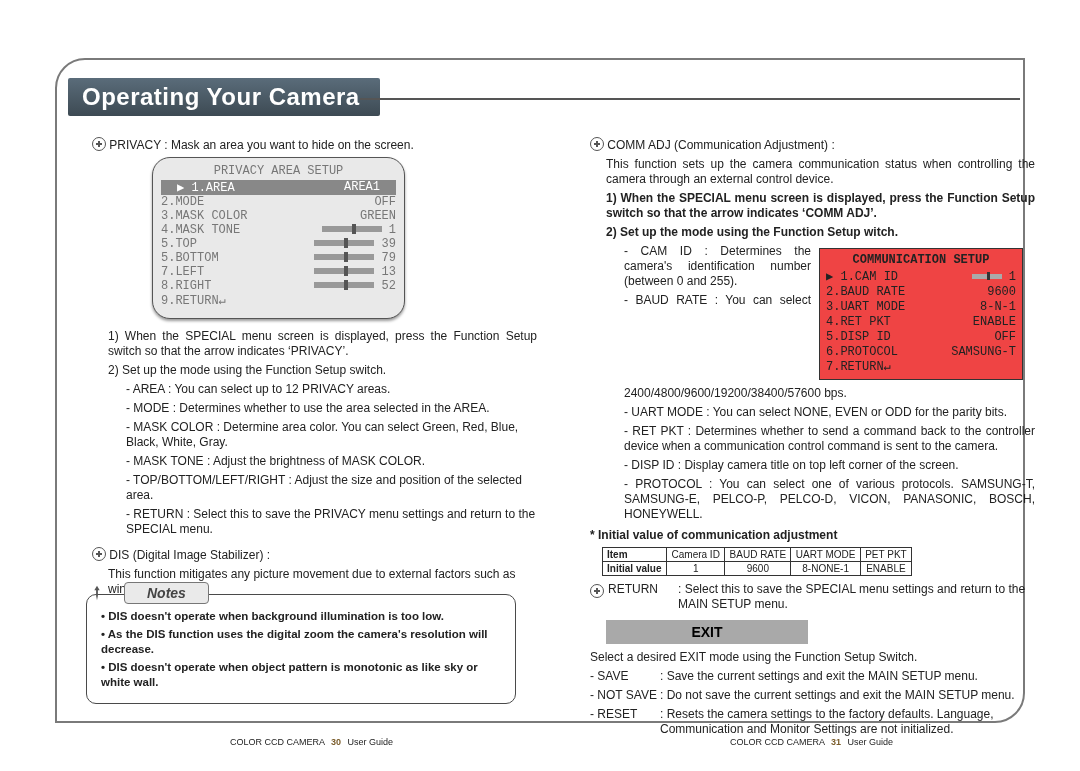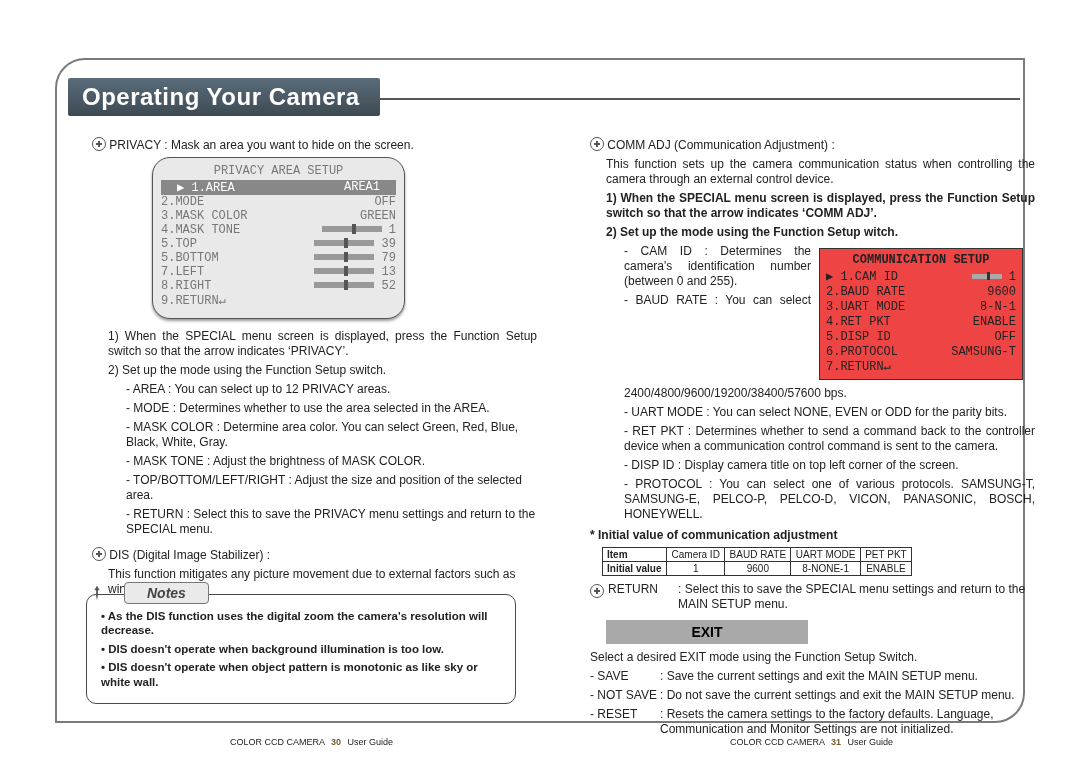--- a/index.html
+++ b/index.html
@@ -248,22 +248,22 @@
   <p class="indent-1">This function mitigates any picture movement due to external factors such as wind.</p>
 </div>
 
 <div class="pin-icon">
   <svg viewBox="0 0 20 20">
       <path d="M10 2 L13 7 L11 7 L11 13 L10 18 L9 13 L9 7 L7 7 Z" fill="#555"></path>
     </svg>
 </div>
 <div class="notes-label">Notes</div>
 <div class="notes-box">
+  <p>• DIS doesn't operate when background illumination is too low.</p>
   <p>• As the DIS function uses the digital zoom the camera's resolution will decrease.</p>
-  <p>• DIS doesn't operate when background illumination is too low.</p>
   <p>• DIS doesn't operate when object pattern is monotonic as like sky or white wall.</p>
 </div>
 
 <div class="col col-right">
   <p>
     <span class="bullet-icon"></span>
     <span>COMM ADJ (Communication Adjustment) :</span>
   </p>
   <p class="indent-1 justify">This function sets up the camera communication status when controlling the camera through an external control device.</p>
   <p class="indent-1 justify" style="font-weight:bold">1) When the SPECIAL menu screen is displayed, press the Function Setup switch so that the arrow indicates ‘COMM ADJ’.</p>

